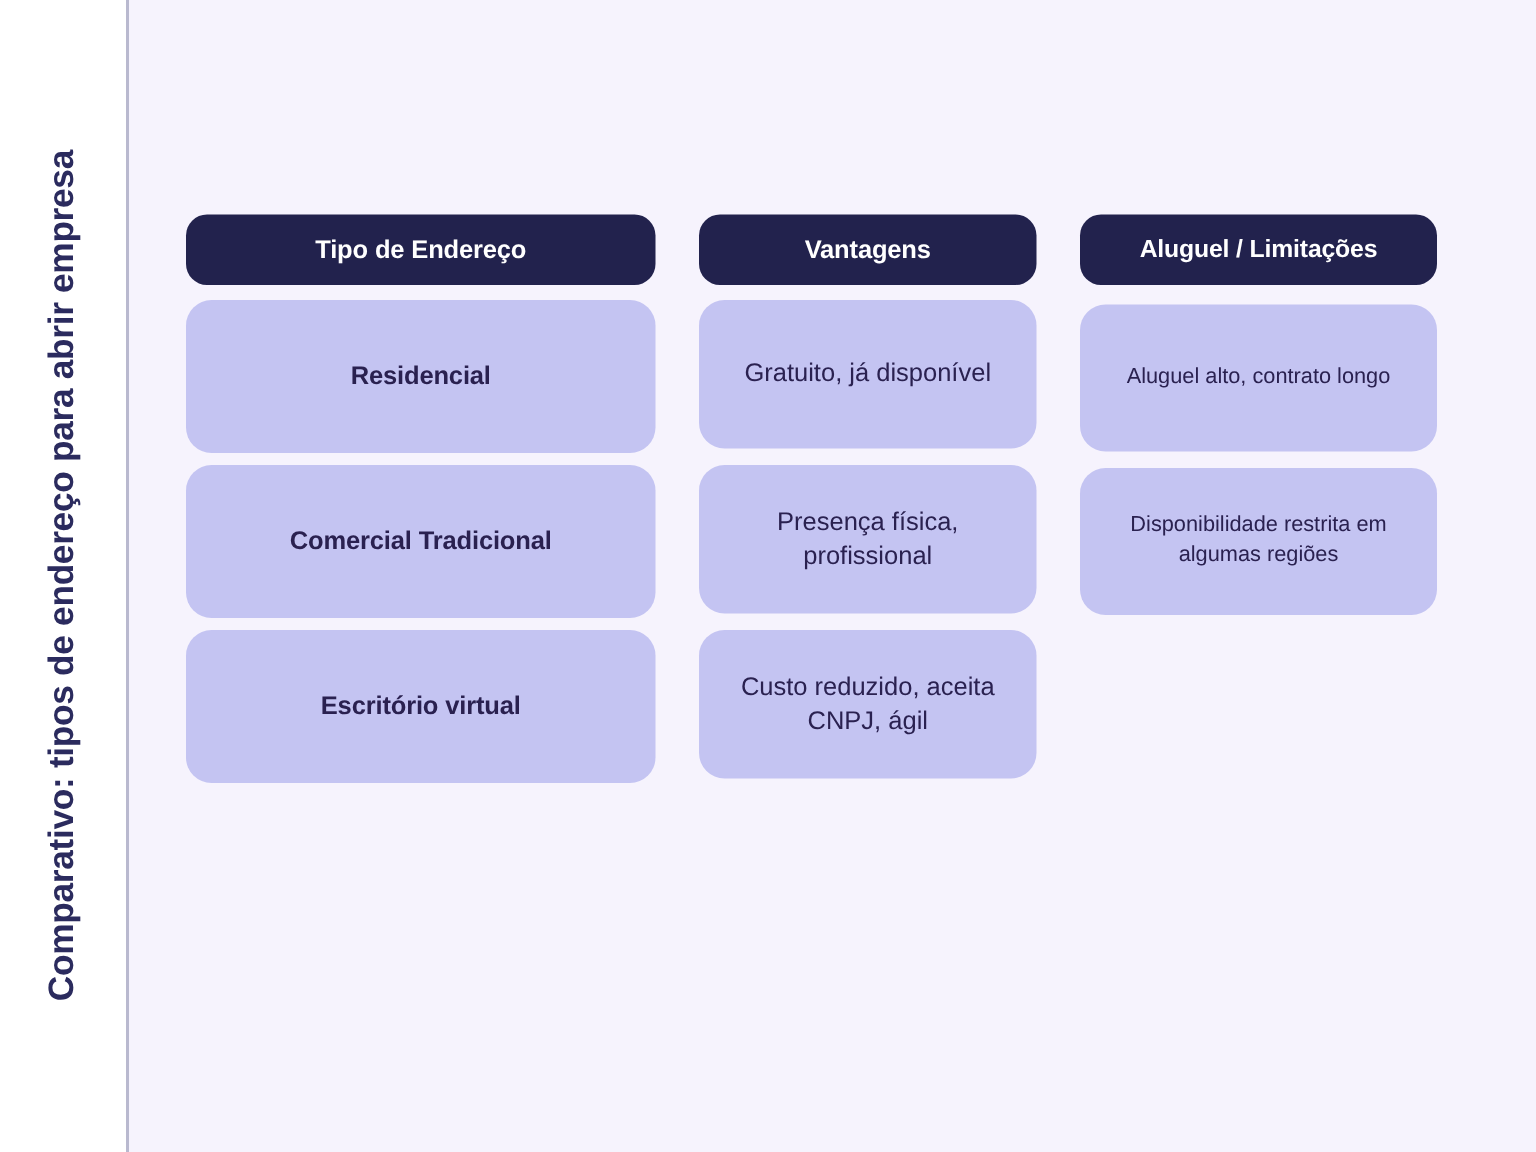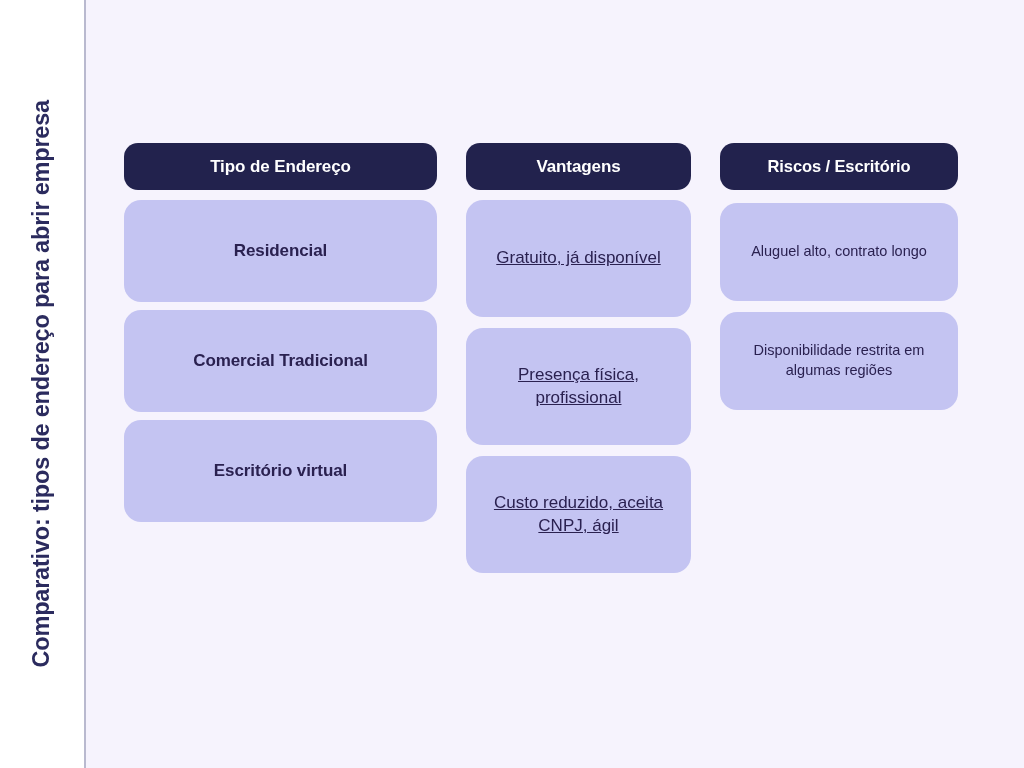--- a/index.html
+++ b/index.html
@@ -117,26 +117,25 @@
     padding: 0 14px;
     margin-bottom: 8px;
   }
   .col-type .cell {
     height: 102px;
     font-size: 17px;
     font-weight: bold;
     letter-spacing: -0.1px;
   }
   .col-adv .cell {
-    height: 117px;
+    height: 99px;
     font-size: 17px;
     font-weight: normal;
     line-height: 1.33;
     margin-bottom: 11px;
-    text-decoration: underline;
   }
   .col-risk .cell {
     height: 98px;
     font-size: 14.5px;
     font-weight: normal;
     line-height: 1.35;
     margin-bottom: 11px;
   }
   .cell:last-child { margin-bottom: 0; }
 </style>
@@ -164,21 +163,21 @@
       </div>
 
       <div class="col col-adv">
         <div class="head">Vantagens</div>
         <div class="cell">Gratuito, já disponível</div>
         <div class="cell">Presença física, profissional</div>
         <div class="cell">Custo reduzido, aceita CNPJ, ágil</div>
       </div>
 
       <div class="col col-risk">
-        <div class="head">Riscos / Escritório</div>
+        <div class="head">Aluguel / Limitações</div>
         <div class="cell">Aluguel alto, contrato longo</div>
         <div class="cell">Disponibilidade restrita em algumas regiões</div>
       </div>
 
     </div>
 
   </div>
 </div>
 
 </body></html>

